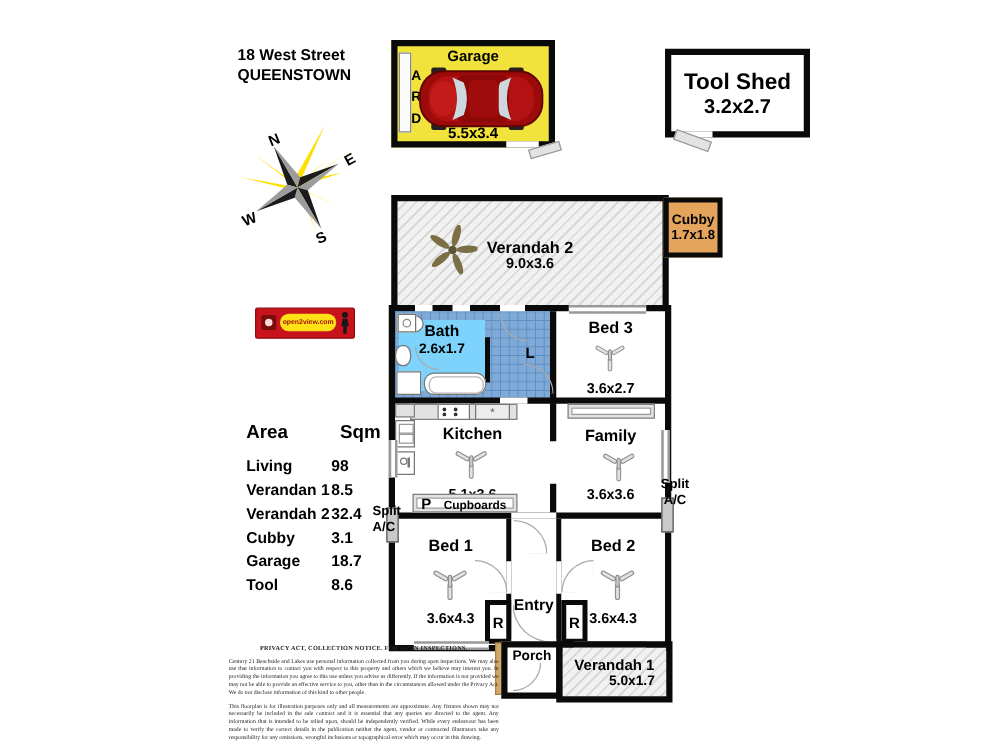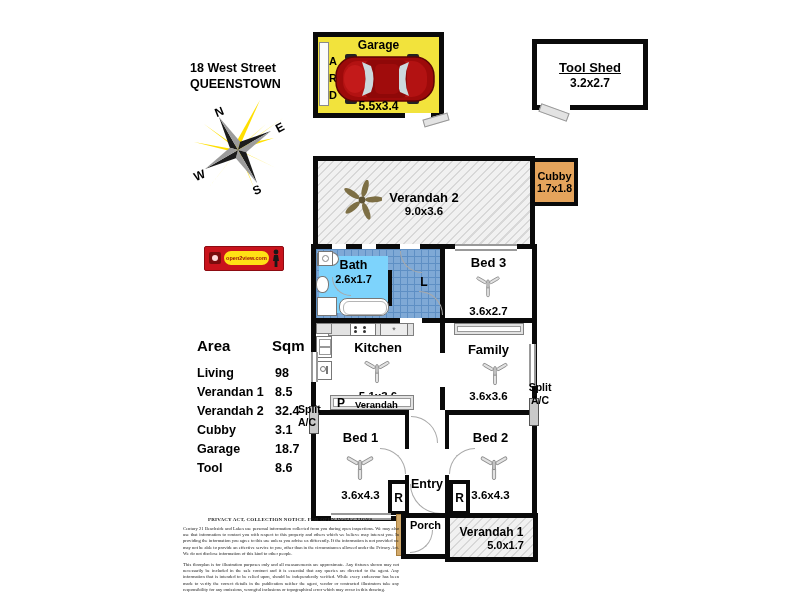--- a/index.html
+++ b/index.html
@@ -3,54 +3,54 @@
 <meta charset="utf-8">
 <style>
   html,body{margin:0;padding:0;background:#fff;}
   #page{position:relative;width:800px;height:600px;background:#fff;overflow:hidden;
         font-family:"Liberation Sans",sans-serif;color:#000;}
   .abs{position:absolute;}
   .bold{font-weight:bold;}
   .ctr{text-align:center;}
 
   
-  #address{left:190px;top:60px;font-weight:bold;font-size:12.5px;line-height:16px;}
+  #address{left:190px;top:36px;font-weight:bold;font-size:12.5px;line-height:16px;}
 
   
   #garage{left:313px;top:32px;width:131px;height:86px;border:5px solid #0a0a0a;background:#f2e33c;box-sizing:border-box;}
   #garage .roller{position:absolute;left:1px;top:5px;width:8px;height:62px;background:#fbfbfb;border:1px solid #8a8a8a;}
   #garage .ard{position:absolute;left:11px;top:16px;font-weight:bold;font-size:11px;line-height:17px;}
   #garage .glabel{position:absolute;left:0;right:0;top:1px;text-align:center;font-weight:bold;font-size:12px;}
   #garage .gdims{position:absolute;left:0;right:0;bottom:0px;text-align:center;font-weight:bold;font-size:12px;}
   #garage svg.car{position:absolute;left:17px;top:16px;}
   #garage .gdoorgap{position:absolute;right:8px;bottom:-5px;width:26px;height:5px;background:#fff;}
 
   #toolshed{left:532px;top:39px;width:116px;height:71px;border:5px solid #0a0a0a;background:#fff;box-sizing:border-box;
             display:flex;flex-direction:column;align-items:center;justify-content:center;gap:1px;}
-  #toolshed .tname{font-weight:bold;font-size:13px;text-decoration:underline;}
-  #toolshed .tdims{font-weight:bold;font-size:12px;}
+  #toolshed .tname{font-weight:bold;font-size:18px;}
+  #toolshed .tdims{font-weight:bold;font-size:16px;}
   #toolshed .tgap{position:absolute;left:5px;bottom:-5px;width:28px;height:5px;background:#fff;}
   .doorleaf{position:absolute;background:#e3e3e3;border:1px solid #979797;}
 
   
   #compass{left:188px;top:98px;width:100px;height:100px;}
   #logo{left:204px;top:246px;width:78px;height:23px;background:#c9131c;border:1px solid #8d0b12;border-radius:2px;}
   #logo .cam{position:absolute;left:4px;top:5px;width:12px;height:12px;background:#7a0c0c;border-radius:2px;}
   #logo .cam i{position:absolute;left:3px;top:3px;width:6px;height:6px;background:#ffd9d9;border-radius:50%;}
   #logo .pill{position:absolute;left:19px;top:4px;width:45px;height:14px;background:#ffe115;border-radius:7px;
               display:flex;align-items:center;justify-content:center;}
   #logo .pill span{font-weight:bold;font-size:5.5px;color:#9b0d0d;}
   #logo svg.person{position:absolute;right:2px;top:2px;}
 
   
   #areatable{left:197px;top:337px;width:125px;}
   #areatable .hdr{display:flex;font-weight:bold;font-size:15px;margin-bottom:10px;}
   #areatable .hdr .c1{width:75px;} 
   #areatable .row{display:flex;font-weight:bold;font-size:12.5px;line-height:19px;}
-  #areatable .row .c1{width:78px;}
+  #areatable .row .c1{width:68px;}
   #areatable .total{margin-top:19px;}
 
   
   .wall{position:absolute;background:#0a0a0a;}
   .window-h{position:absolute;background:#fff;box-shadow:inset 0 2px 0 #999,inset 0 -2px 0 #999;}
   .window-v{position:absolute;background:#fff;box-shadow:inset 2px 0 0 #999,inset -2px 0 0 #999;}
   .gap{position:absolute;background:#fff;}
   .hatch{background:repeating-linear-gradient(135deg,#f1f1f1 0px,#f1f1f1 4.5px,#d8d8d8 4.5px,#d8d8d8 6px);}
   .room-name{font-weight:bold;font-size:13px;}
   .room-dims{font-weight:bold;font-size:11.5px;}
@@ -336,21 +336,21 @@
         <rect x="15.6" y="12" width="2.8" height="10" rx="1.4" fill="#cfcfcf" stroke="#8a8a8a"></rect>
       </g>
     </svg>
     <div class="abs ctr" style="left:0px;top:137px;width:124px;">
       <span class="room-dims">5.1x3.6</span>
     </div>
 
     <div id="pcup" class="cabinet">
       <div class="inner"></div>
       <div class="p">P</div>
-      <div class="cu">Verandah</div>
+      <div class="cu">Cupboards</div>
     </div>
 
     <div class="cabinet" style="left:138px;top:74px;width:70px;height:12px;">
       <div class="inner"></div>
     </div>
     <div class="abs ctr" style="left:129px;top:91px;width:87px;">
       <span class="room-name">Family</span>
     </div>
     <svg class="abs" style="left:164px;top:107px;" width="30" height="30" viewBox="0 0 34 34">
       <g>

